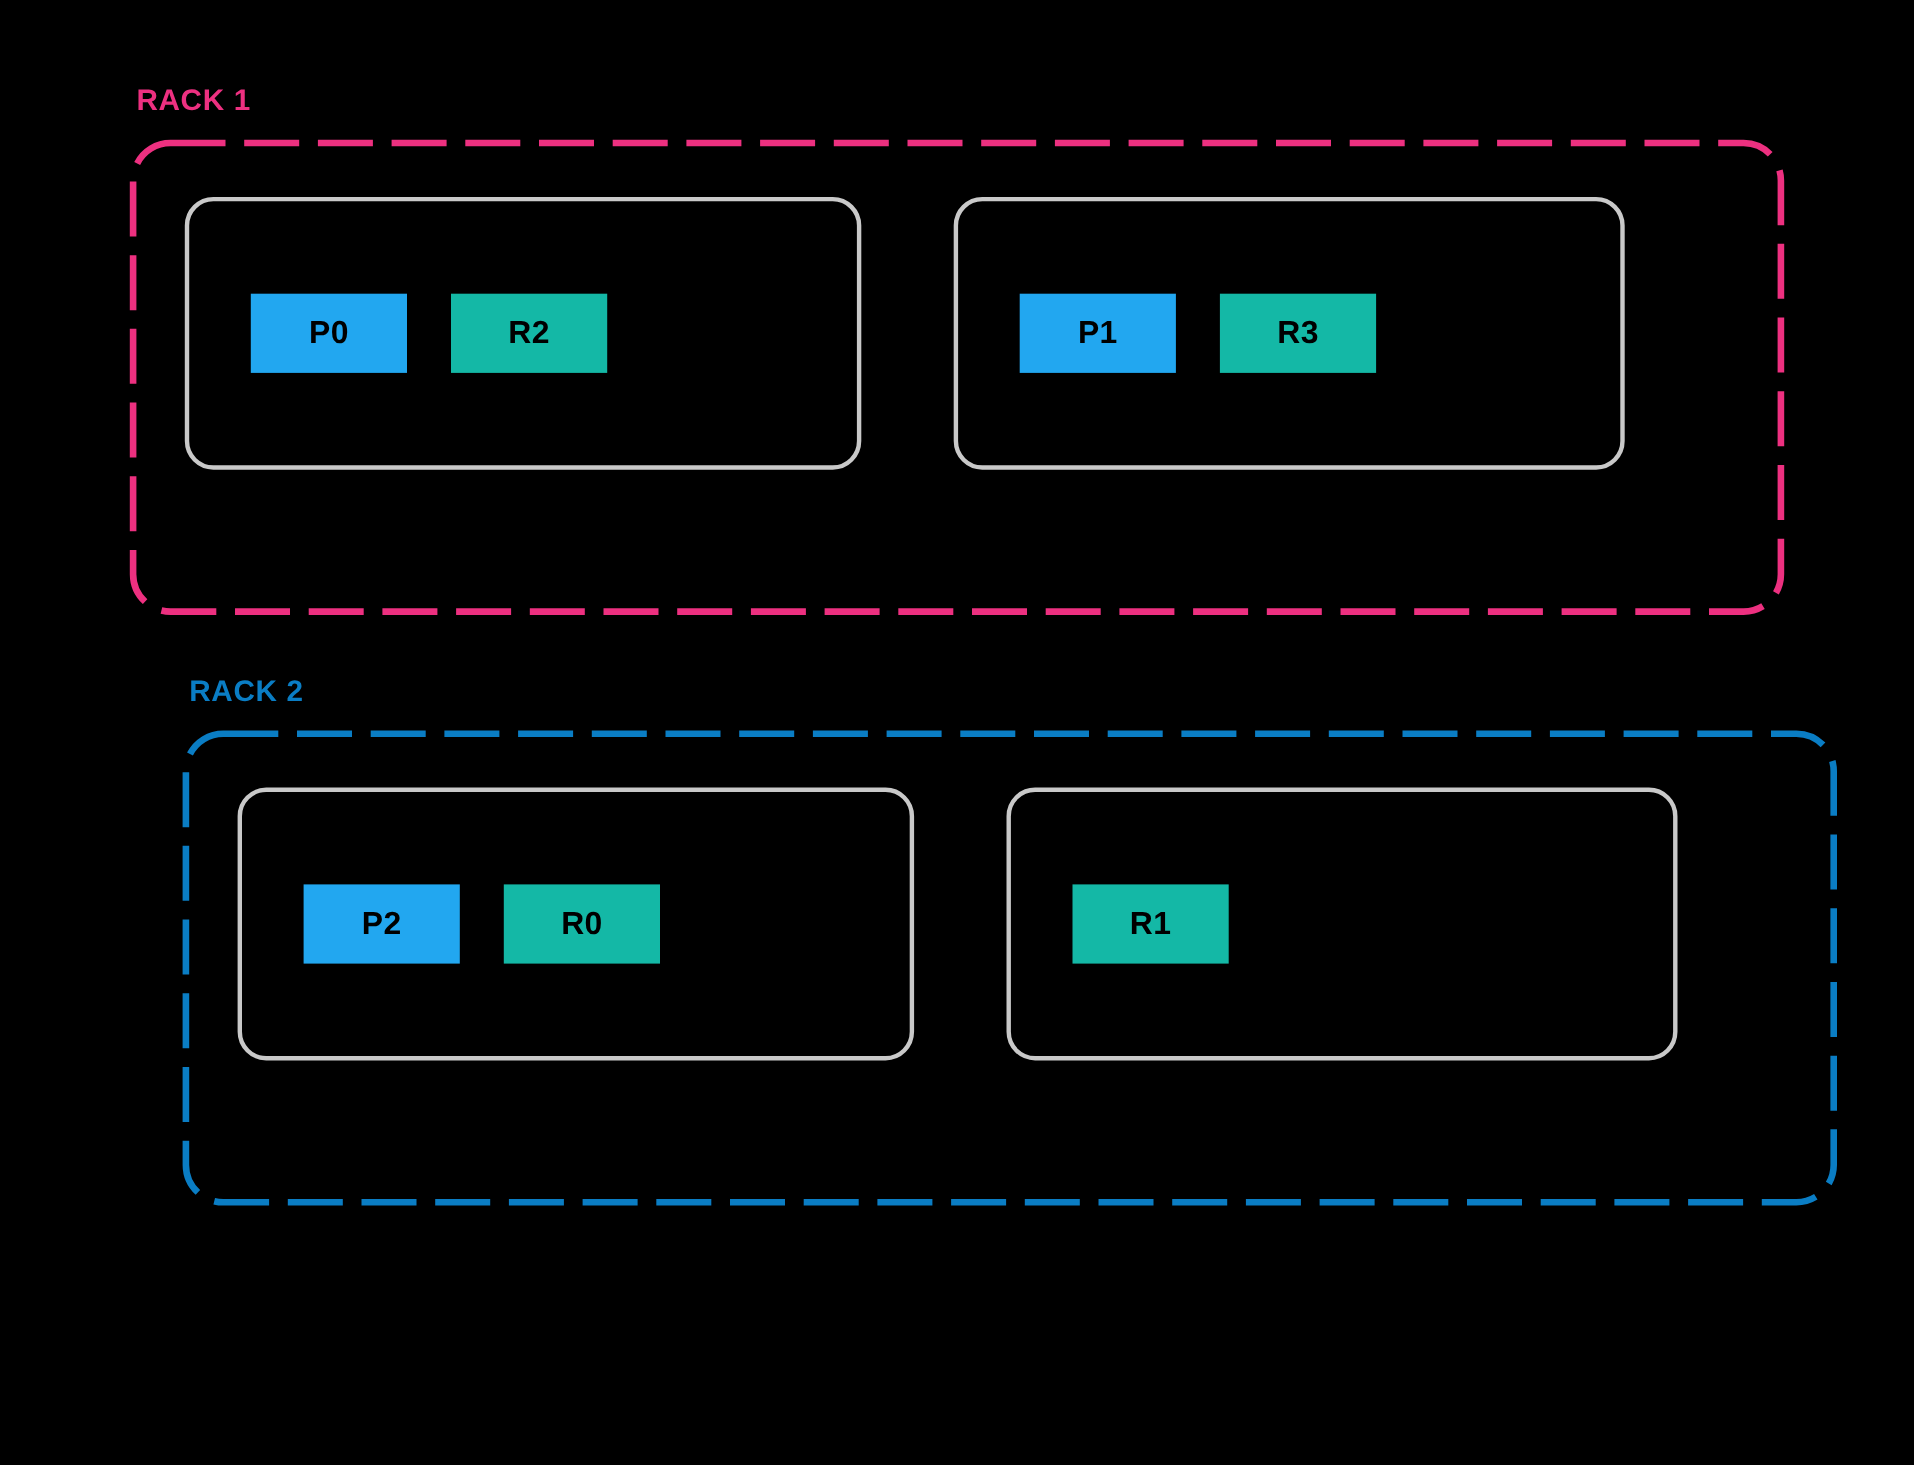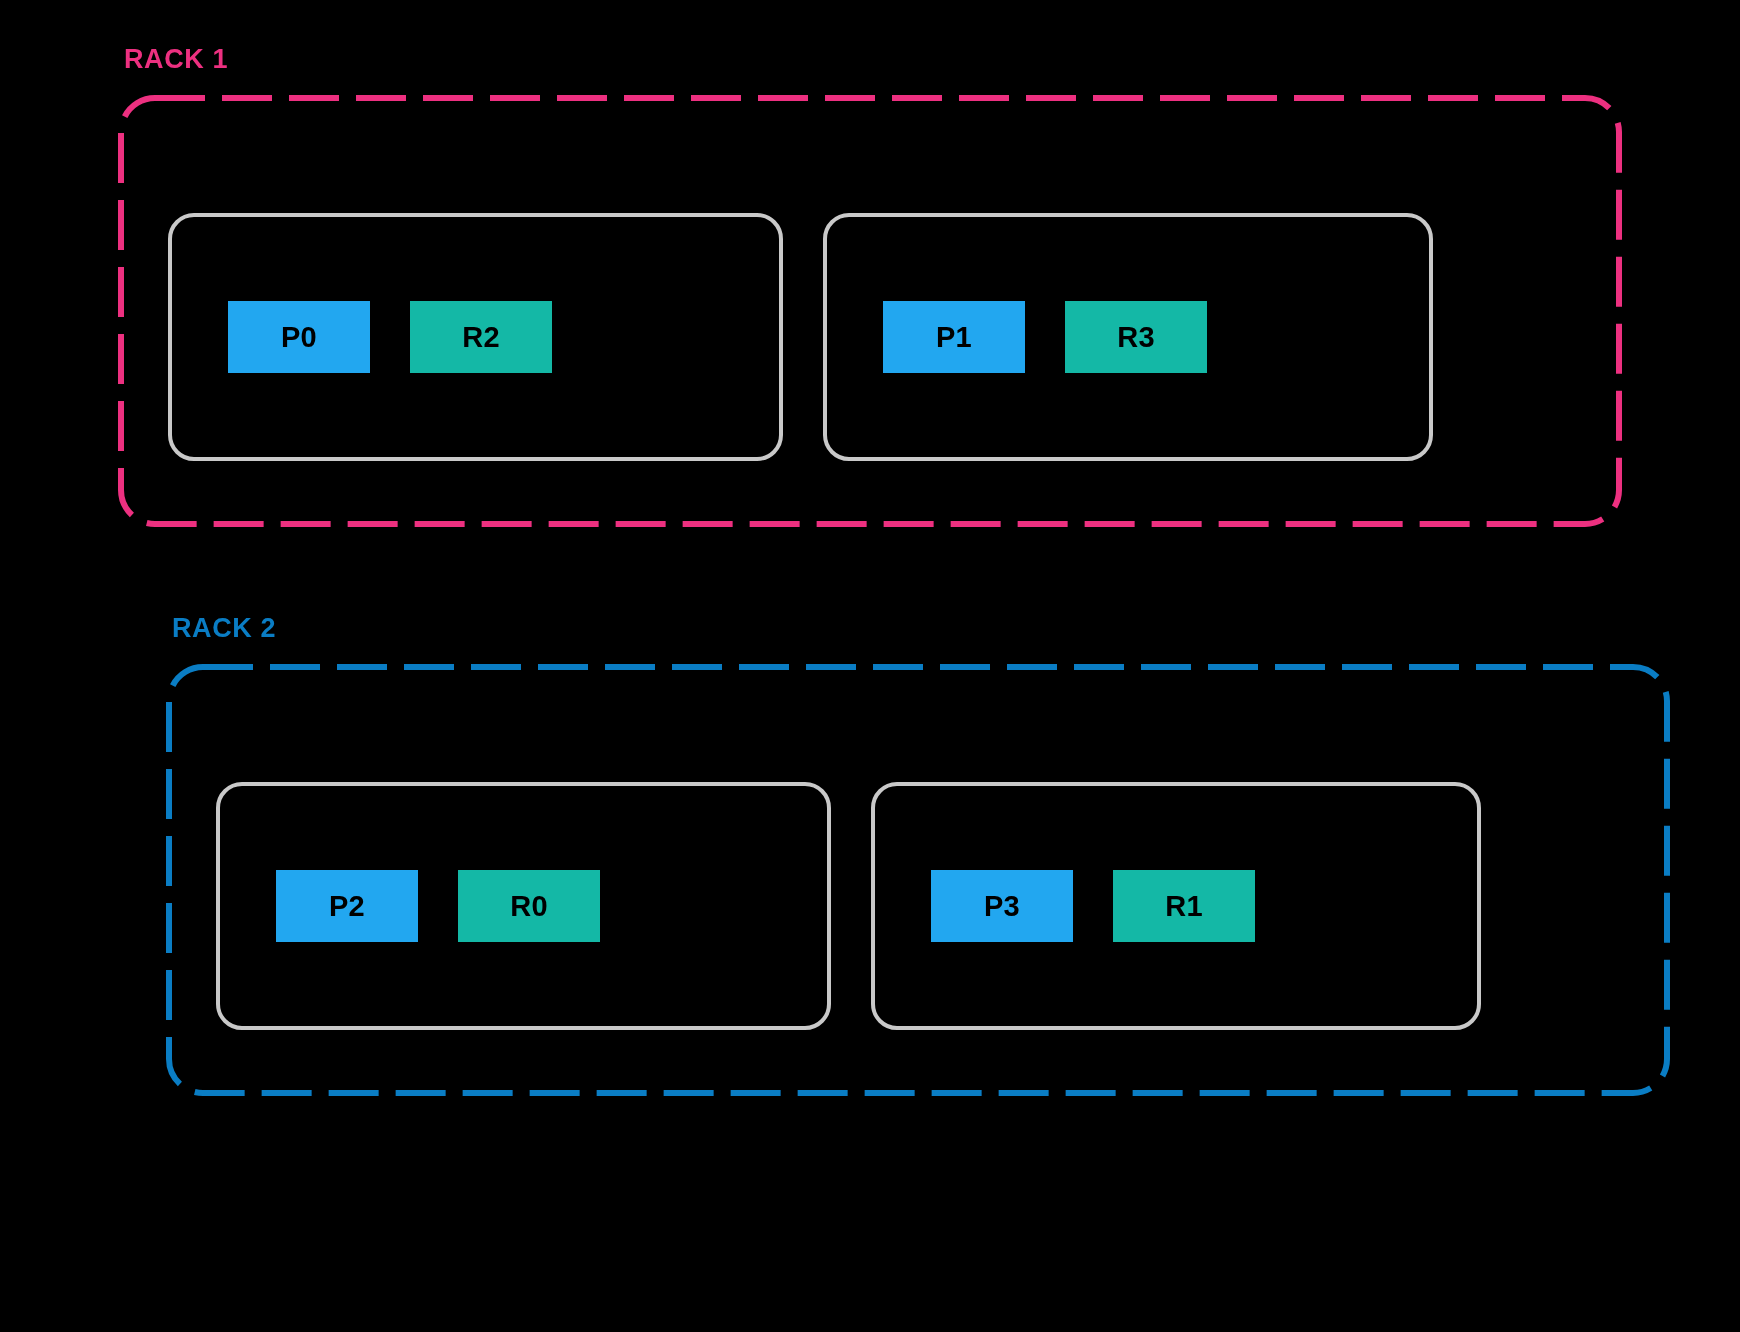--- a/index.html
+++ b/index.html
@@ -19,21 +19,21 @@
     inset: 0;
     background: #000000;
   }
 
   
   .rack-group {
     position: absolute;
     left: 118px;
     width: 1504px;
   }
-  #rack-group-1 { top: 46px; }
+  #rack-group-1 { top: 78px; }
   #rack-group-2 { top: 615px; margin-left: 48px; }
 
   .rack-label {
     font-size: 27px;
     font-weight: bold;
     letter-spacing: 0.6px;
     line-height: 1;
     margin-left: 6px;
     margin-bottom: 22px;
     user-select: none;
@@ -58,24 +58,24 @@
     pointer-events: none;
   }
 
   .nodes-row {
     position: absolute;
     left: 0;
     top: 0;
     width: 100%;
     height: 100%;
     display: flex;
-    align-items: center;
+    align-items: flex-start;
     padding: 52px 0 0 50px;
     box-sizing: border-box;
-    gap: 40px;
+    gap: 84px;
   }
 
   
   .node {
     position: relative;
     border: 4px solid #C9C9C9;
     border-radius: 26px;
     box-sizing: border-box;
     height: 248px;
     display: flex;
@@ -153,23 +153,20 @@
         <div class="node wide">
           <div class="chip partition">
             <span>P2</span>
           </div>
           <div class="chip replica">
             <span>R0</span>
           </div>
         </div>
 
         <div class="node narrow">
-          <div class="chip partition">
-            <span>P3</span>
-          </div>
           <div class="chip replica">
             <span>R1</span>
           </div>
         </div>
 
       </div>
     </div>
   </div>
 
 </div>

